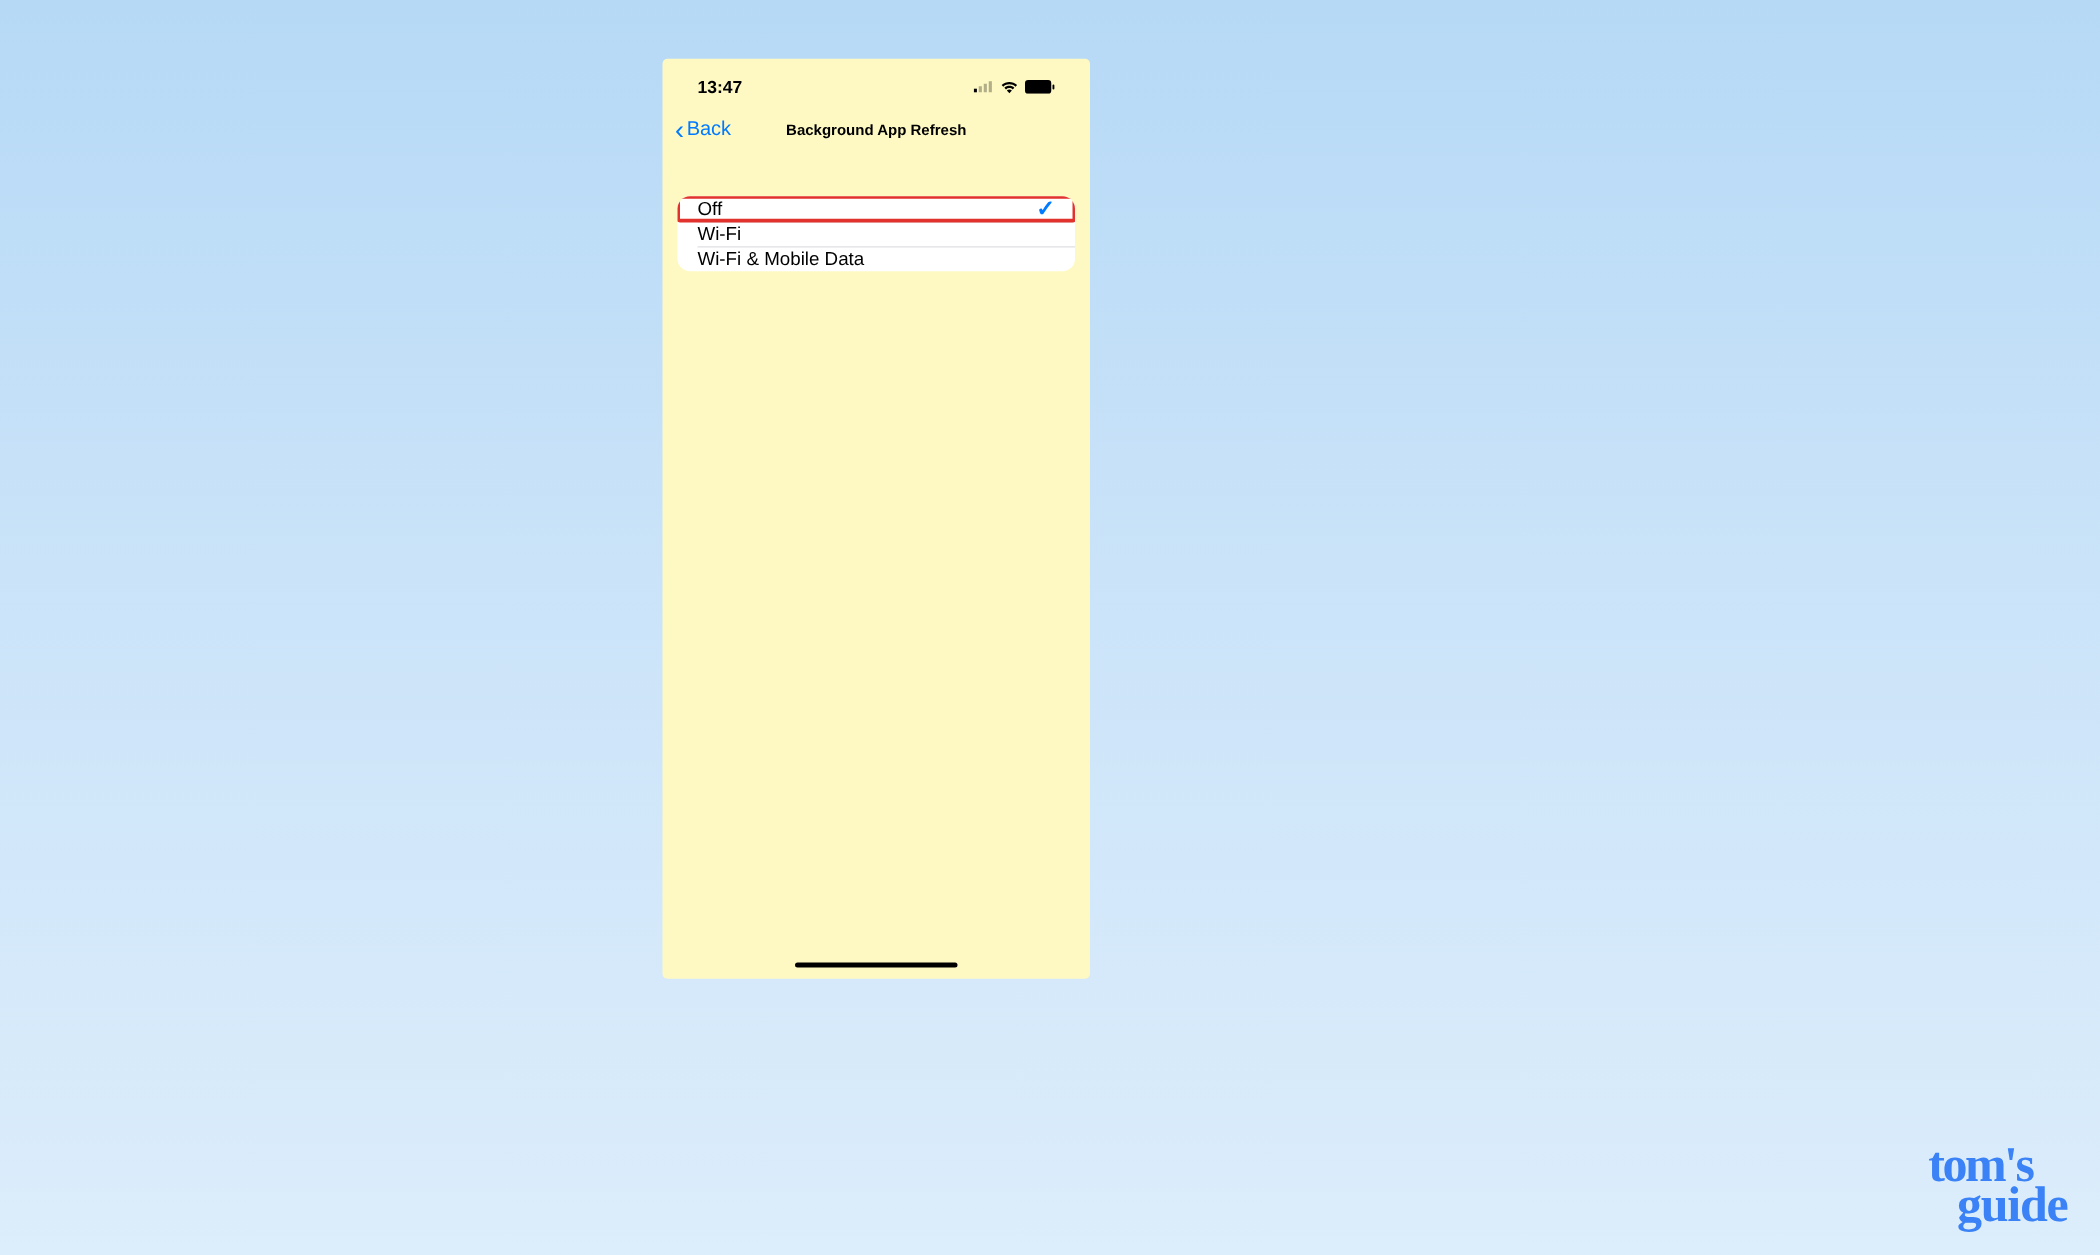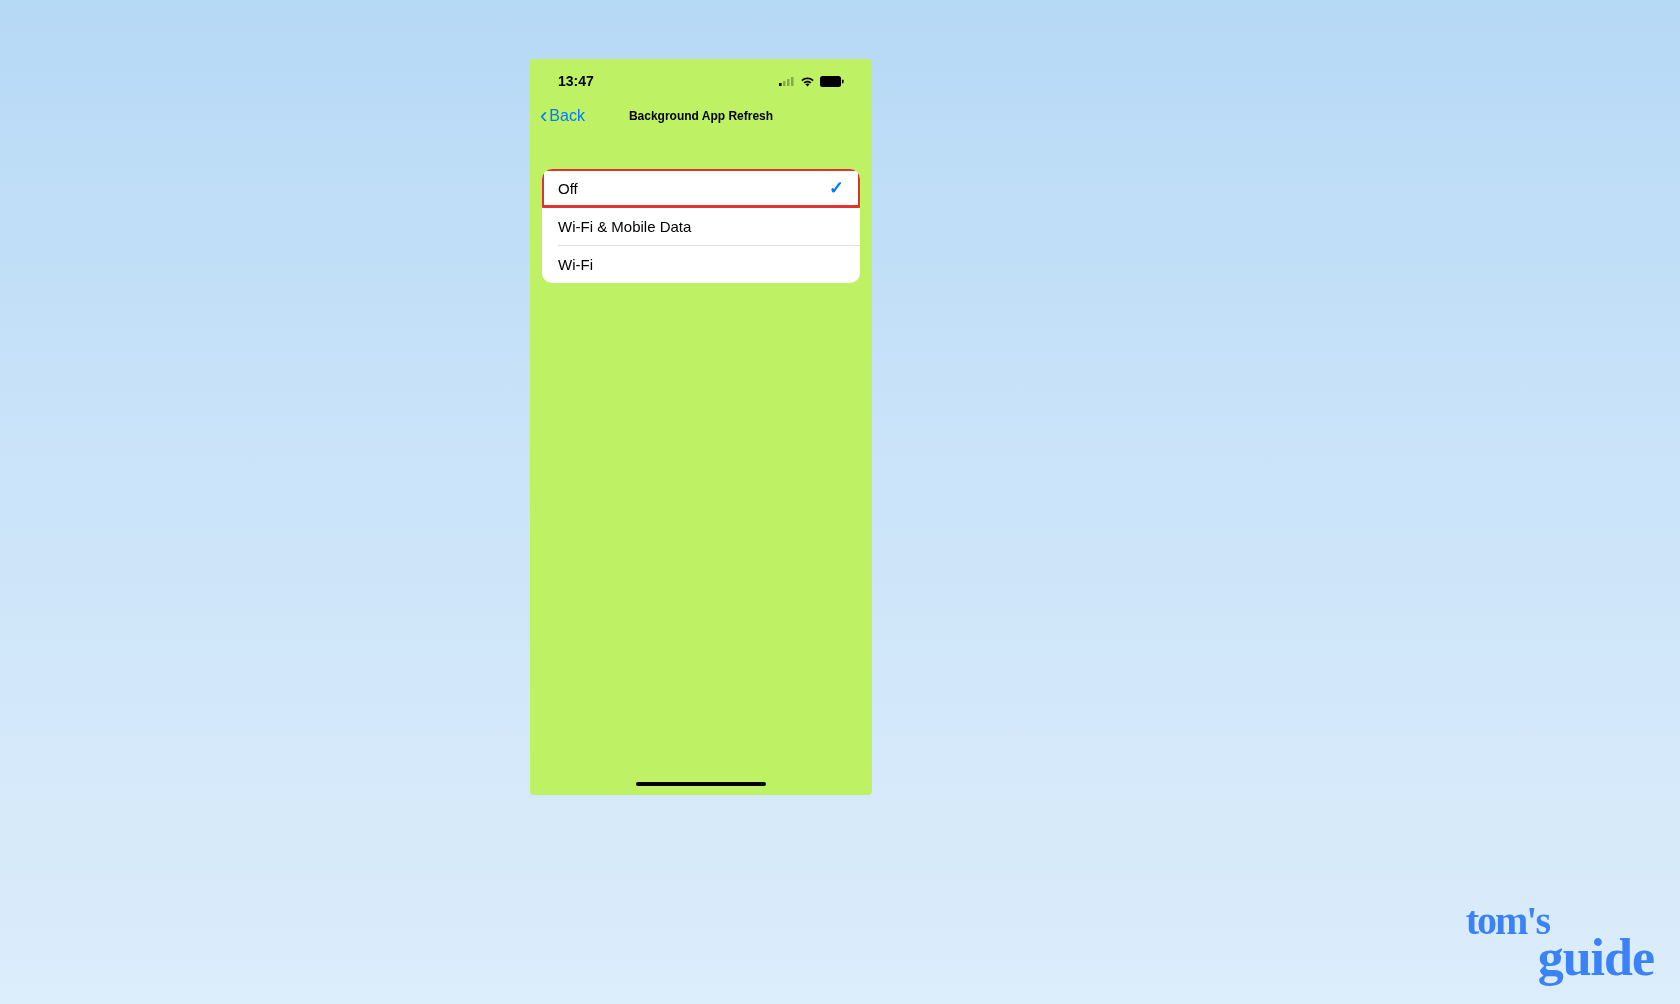--- a/index.html
+++ b/index.html
@@ -16,24 +16,23 @@
       position: relative;
       overflow: hidden;
     }
     
     .phone-frame {
       position: absolute;
       left: 530px;
       top: 47px;
       width: 342px;
       height: 736px;
-      background: #bef264;
+      background: #fef9c3;
       border-radius: 4px;
       overflow: hidden;
-      margin-top: 12px;
     }
     
     .status-bar {
       height: 36px;
       display: flex;
       align-items: center;
       justify-content: space-between;
       padding: 0 28px;
       padding-top: 8px;
     }
@@ -92,21 +91,21 @@
     .options-group {
       margin-top: 32px;
       margin-left: 12px;
       margin-right: 12px;
       background: #fff;
       border-radius: 10px;
       overflow: hidden;
     }
     
     .option-row {
-      height: 38px;
+      height: 20px;
       display: flex;
       align-items: center;
       justify-content: space-between;
       padding: 0 16px;
       position: relative;
       cursor: pointer;
     }
     
     .option-row.highlighted {
       outline: 3px solid #e2322e;
@@ -193,28 +192,28 @@
     </button>
     <div class="nav-title">Background App Refresh</div>
   </div>
 
   <div class="options-group">
     <div class="option-row highlighted">
       <span class="option-label">Off</span>
       <span class="checkmark">✓</span>
     </div>
     <div class="option-row">
+      <span class="option-label">Wi-Fi</span>
+    </div>
+    <div class="option-row">
       <span class="option-label">Wi-Fi &amp; Mobile Data</span>
-    </div>
-    <div class="option-row">
-      <span class="option-label">Wi-Fi</span>
     </div>
   </div>
 
   <div class="home-indicator"></div>
 </div>
 
 <div class="watermark-wrapper">
   <div style="font-family: Georgia, serif; font-weight: bold; color: #3b82f6; line-height: 0.9;">
     <div style="font-size: 40px; letter-spacing: -2px;">tom's</div>
-    <div style="font-size: 52px; letter-spacing: -1px; margin-left: 72px; margin-top:-4px;text-align:right;">guide</div>
+    <div style="font-size: 40px; letter-spacing: -1px; margin-left: 23px; margin-top:-4px;text-align:right;">guide</div>
   </div>
 </div>
 
 </body></html>

